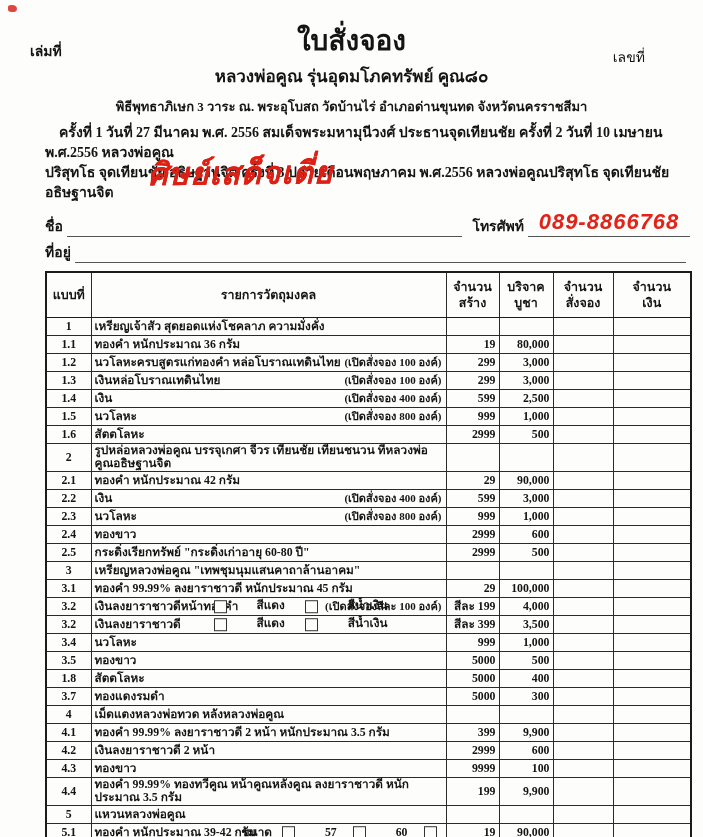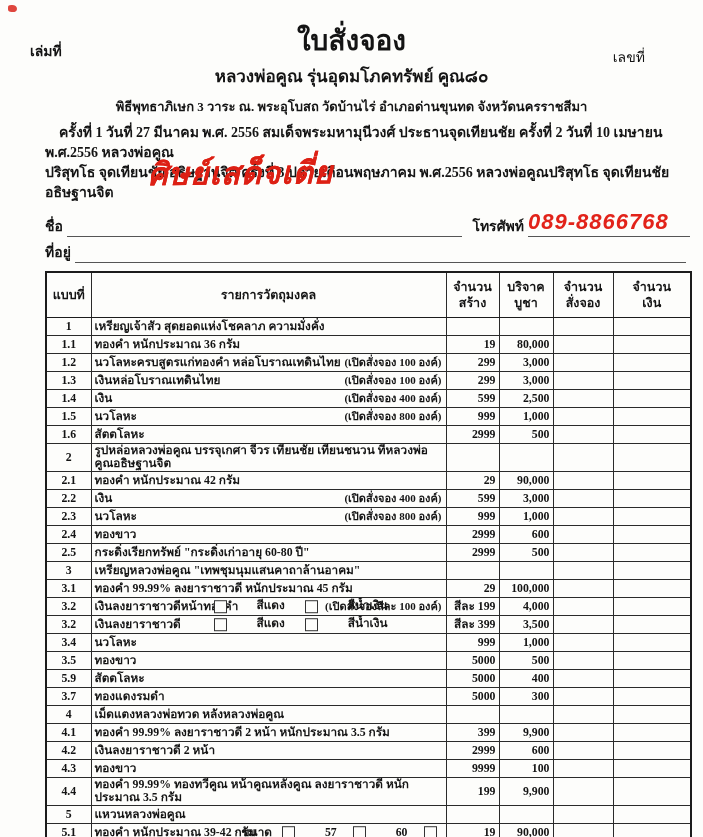--- a/index.html
+++ b/index.html
@@ -17,21 +17,21 @@
   .book-no{position:absolute; left:30px; top:40px; font-size:14px; font-weight:bold;}
   .doc-no{position:absolute; right:58px; top:46px; font-size:14px; font-weight:normal;}
   .subtitle1{text-align:center; font-size:17px; font-weight:bold; margin-top:5px;}
   .subtitle2{text-align:center; font-size:13px; font-weight:bold; margin-top:7px;}
   .ceremony{margin:6px 14px 0 45px; font-size:14px; font-weight:bold; line-height:20px;}
   .ceremony .l1{text-indent:14px;}
   
   .fill-row{display:flex; align-items:flex-end; margin:10px 13px 0 45px; height:24px; font-size:14px; font-weight:bold;}
   .blank{flex:1; border-bottom:1.4px solid #555; height:18px; margin:0 4px; position:relative;}
   .phone-label{margin-left:6px; white-space:nowrap;}
-  .phone-blank{flex:0 0 162px; border-bottom:1.6px solid #555; height:22px; margin-left:4px; position:relative;}
+  .phone-blank{flex:0 0 162px; border-bottom:1.6px solid #555; height:22px; margin-left:4px; text-align:center; position:relative;}
   .phone-value{
     position:absolute; left:0; right:0; bottom:1px;
     color:#e2231a; font-size:22px; font-weight:bold; font-style:italic;
     letter-spacing:1px; white-space:nowrap; font-family:"Liberation Sans","DejaVu Sans",sans-serif;
   }
   .stamp{
     position:absolute; left:148px; top:148px; color:#dd2014;
     font-size:31px; font-weight:bold; font-style:italic; letter-spacing:1px;
     transform:rotate(-.6deg); text-shadow:0 0 .6px #dd2014; white-space:nowrap;
   }
@@ -296,21 +296,21 @@
         </tr>
         <tr>
           <td class="c-no">3.5</td>
           <td class="c-desc"><span class="dtext">ทองขาว</span></td>
           <td class="c-qty">5000</td>
           <td class="c-price">500</td>
           <td class="c-order"></td>
           <td class="c-amount"></td>
         </tr>
         <tr>
-          <td class="c-no">5.9</td>
+          <td class="c-no">1.8</td>
           <td class="c-desc"><span class="dtext">สัตตโลหะ</span></td>
           <td class="c-qty">5000</td>
           <td class="c-price">400</td>
           <td class="c-order"></td>
           <td class="c-amount"></td>
         </tr>
         <tr>
           <td class="c-no">3.7</td>
           <td class="c-desc"><span class="dtext">ทองแดงรมดำ</span></td>
           <td class="c-qty">5000</td>

